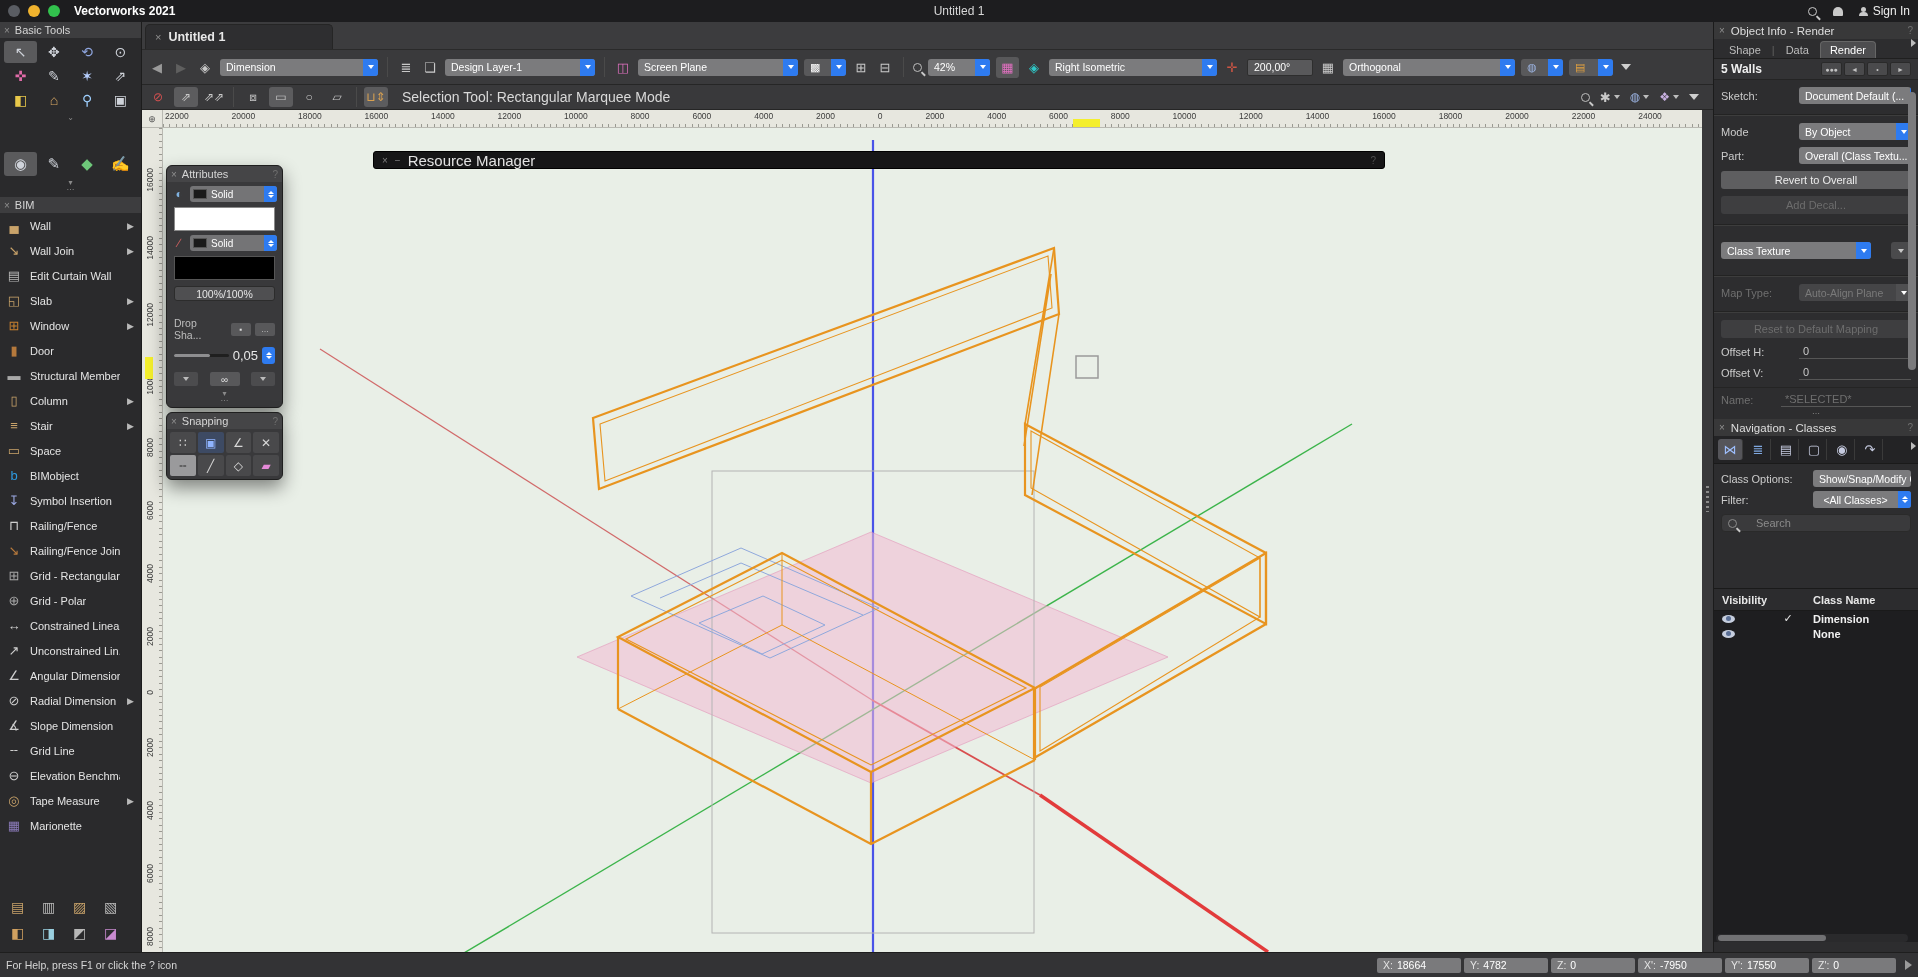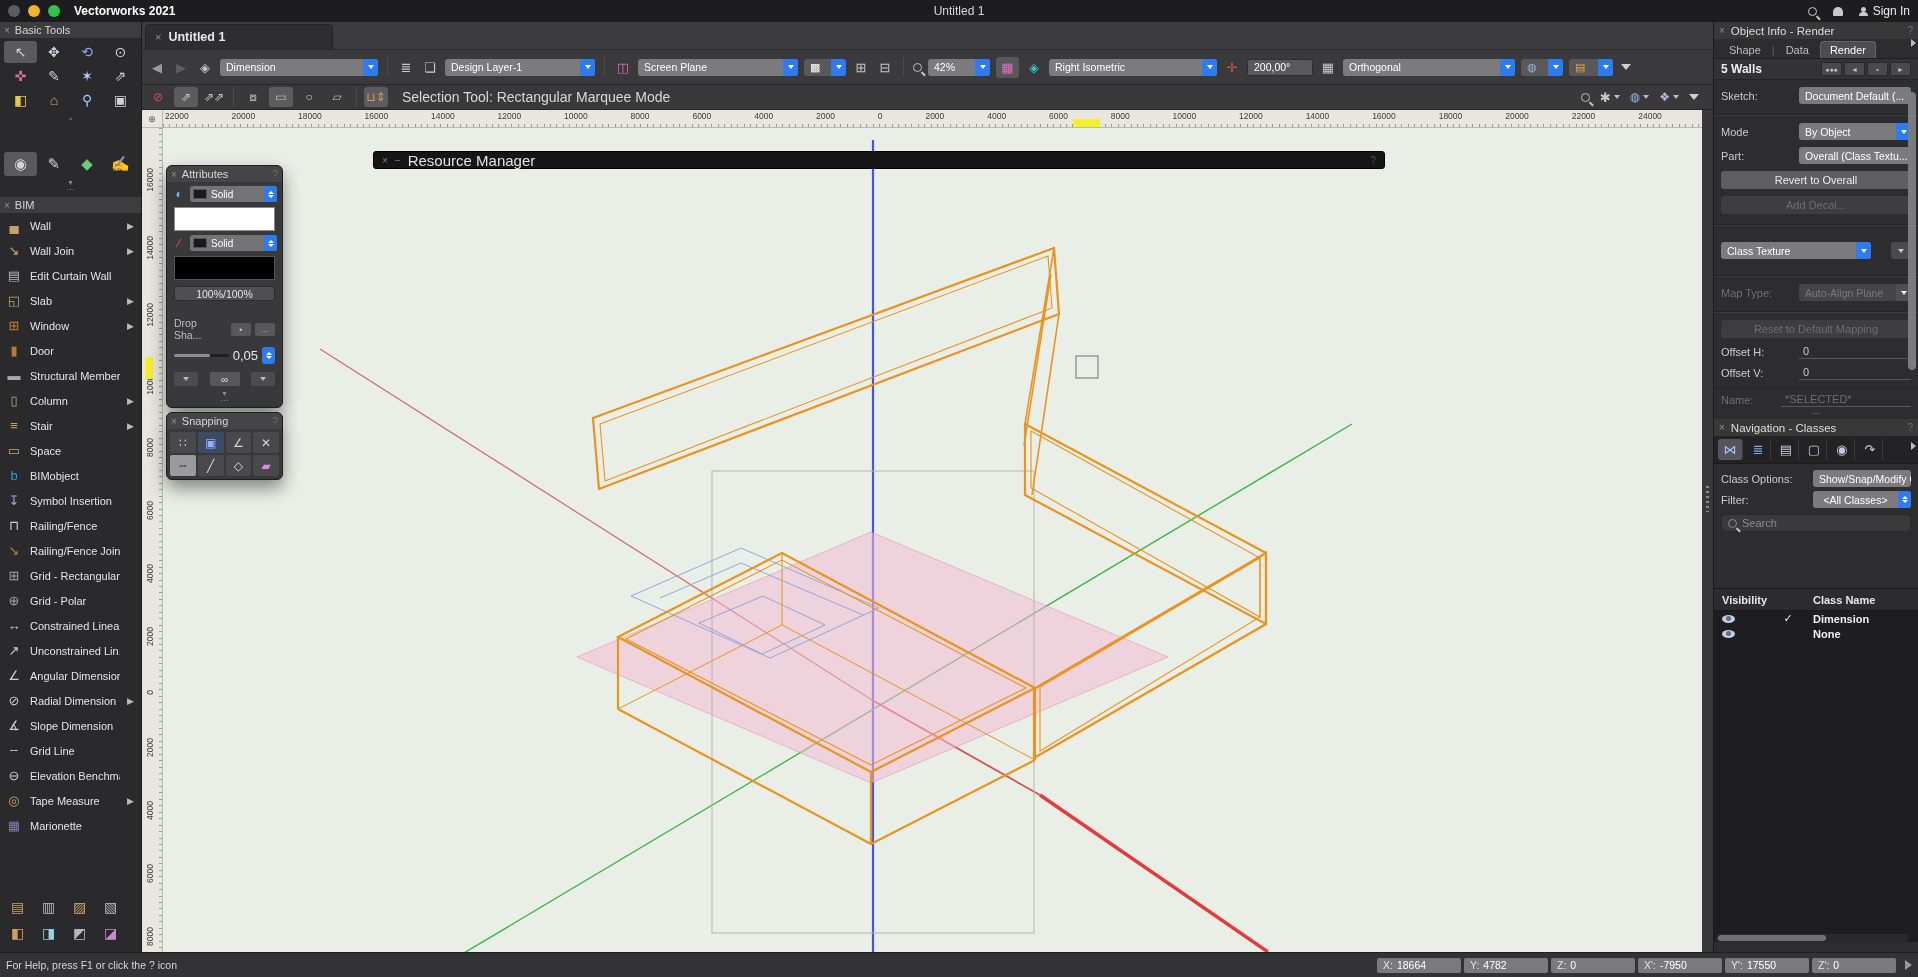--- a/index.html
+++ b/index.html
@@ -116,21 +116,21 @@
   #scale-box .lab { color:#6f6f6f; }
   #scale-val { color:#9a9a9a; border-bottom:1px solid #565656; flex:1; margin-left:8px; padding:0 3px 1px; }
   .slider { margin-top:10px; position:relative; height:12px; }
   .slider .track { position:absolute; left:0; right:0; top:5px; height:3px; background:#222; border-radius:2px; }
   .slider .thumb { position:absolute; right:0; top:0; width:11px; height:12px; background:#b5b5b5; clip-path:polygon(0 0,100% 0,100% 55%,50% 100%,0 55%); }
   .uline-val { flex:1; border-bottom:1px solid #565656; color:#c9c9c9; padding:0 4px 1px; }
   .oi-row.dim .oi-label, .oi-row.dim .uline-val { color:#6f6f6f; }
   #nav-icons { display:flex; align-items:center; gap:3px; padding:3px 4px; background:#232325; border-bottom:1px solid #1a1a1a; position:relative; }
   .nav-ico { width:25px; height:21px; display:flex; align-items:center; justify-content:center; font-size:13px; color:#c6cbe0; border-right:1px solid #3a3a3a; }
   .nav-ico.active { background:#55555a; border-radius:3px; color:#9fc0ff; }
-  #nav-search { margin:6px 7px 0; height:18px; background:#3a3a3c; border:1px solid #2a2a2a; border-radius:4px; display:flex; align-items:center; padding:0 6px; gap:5px; }
+  #nav-search { margin:6px 7px 0; height:18px; background:#3a3a3c; border:1px solid #2a2a2a; border-radius:4px; display:flex; align-items:center; padding:0 6px; gap:19px; }
   #nav-search input { background:transparent; border:none; outline:none; color:#cfcfcf; font-size:11px; width:130px; font-family:"Liberation Sans",sans-serif; }
   #nav-search input::placeholder { color:#8b8b8b; }
   #class-table { margin-top:6px; border-top:1px solid #1a1a1a; background:#1e1e20; position:absolute; left:0; right:0; top:560px; bottom:10px; }
   #class-head { height:22px; display:flex; align-items:center; background:#2c2c2e; border-bottom:1px solid #1a1a1a; font-weight:bold; color:#e8e8e8; }
   .col-vis { width:55px; padding-left:8px; }
   .col-chk { width:38px; text-align:center; }
   .col-name { flex:1; padding-left:6px; }
   .class-row { height:15px; display:flex; align-items:center; font-size:11px; color:#d6d6d6; }
   .class-row b { color:#f0f0f0; }
   .eye { width:13px; height:8px; border-radius:50%; background:#c6cede; position:relative; display:inline-block; }

